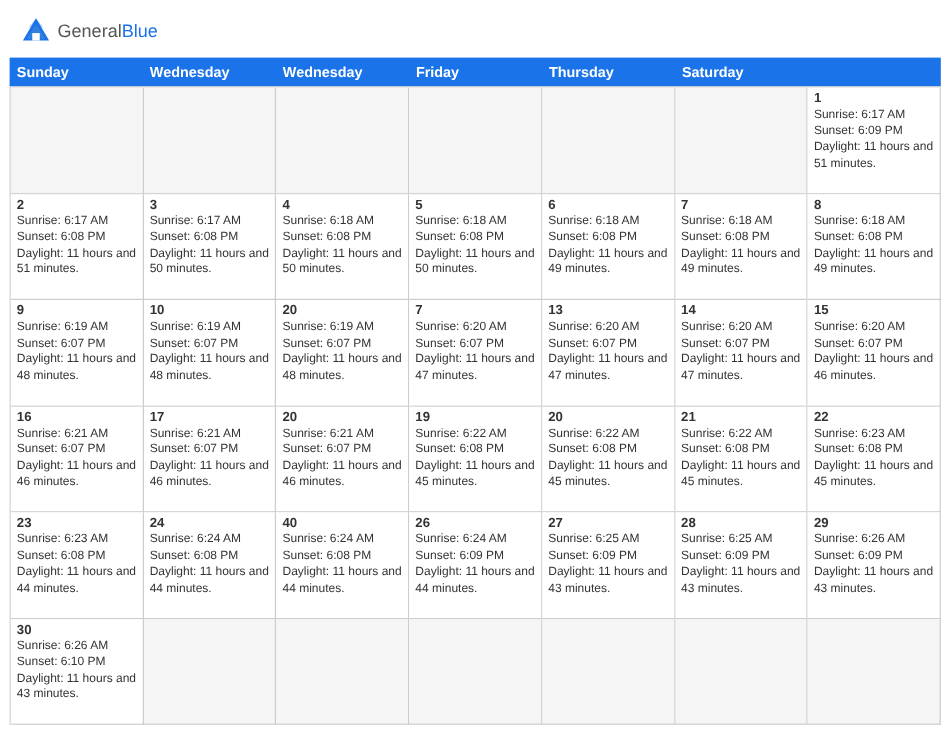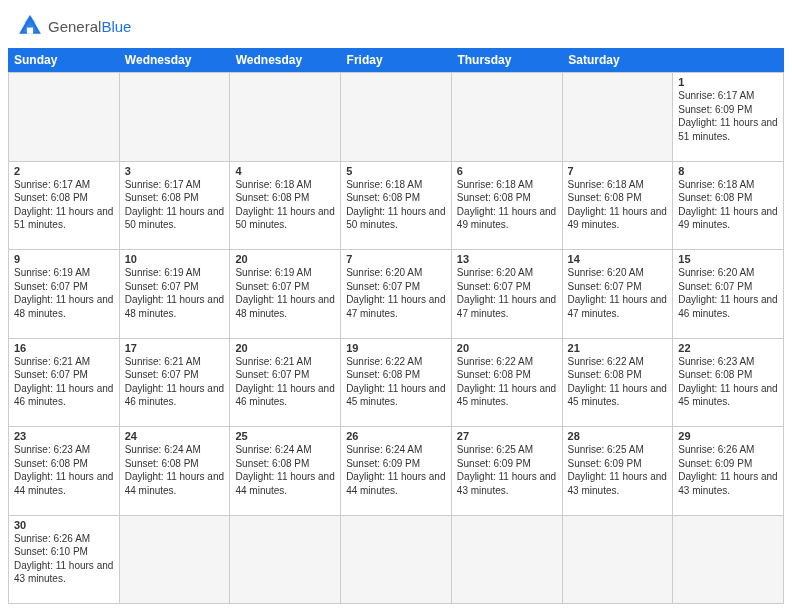--- a/index.html
+++ b/index.html
@@ -232,21 +232,21 @@
         </div>
         <div class="cal-cell">
           <span class="day-num">23</span>
           <div class="cell-info">Sunrise: 6:23 AM<br>Sunset: 6:08 PM<br>Daylight: 11 hours and 44 minutes.</div>
         </div>
         <div class="cal-cell">
           <span class="day-num">24</span>
           <div class="cell-info">Sunrise: 6:24 AM<br>Sunset: 6:08 PM<br>Daylight: 11 hours and 44 minutes.</div>
         </div>
         <div class="cal-cell">
-          <span class="day-num">25</span>
+          <span class="day-num">40</span>
           <div class="cell-info">Sunrise: 6:24 AM<br>Sunset: 6:08 PM<br>Daylight: 11 hours and 44 minutes.</div>
         </div>
         <div class="cal-cell">
           <span class="day-num">26</span>
           <div class="cell-info">Sunrise: 6:24 AM<br>Sunset: 6:09 PM<br>Daylight: 11 hours and 44 minutes.</div>
         </div>
         <div class="cal-cell">
           <span class="day-num">27</span>
           <div class="cell-info">Sunrise: 6:25 AM<br>Sunset: 6:09 PM<br>Daylight: 11 hours and 43 minutes.</div>
         </div>

